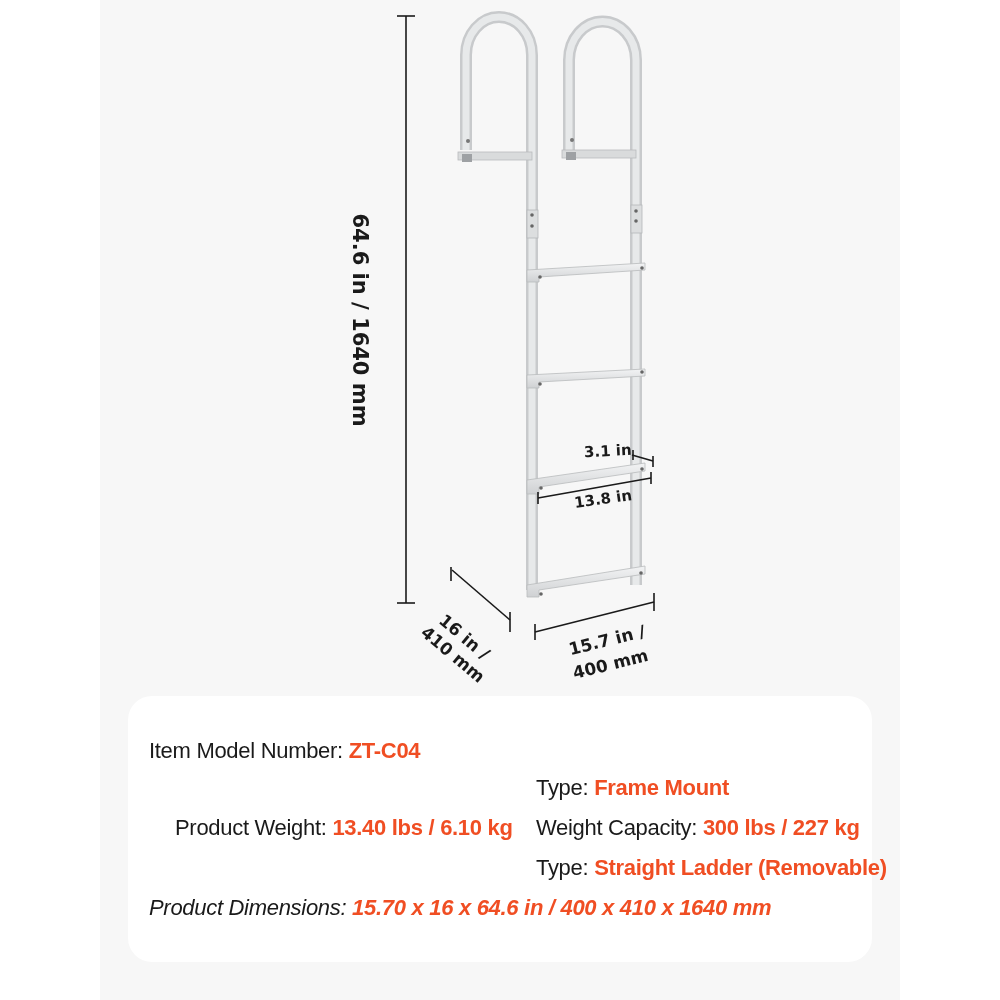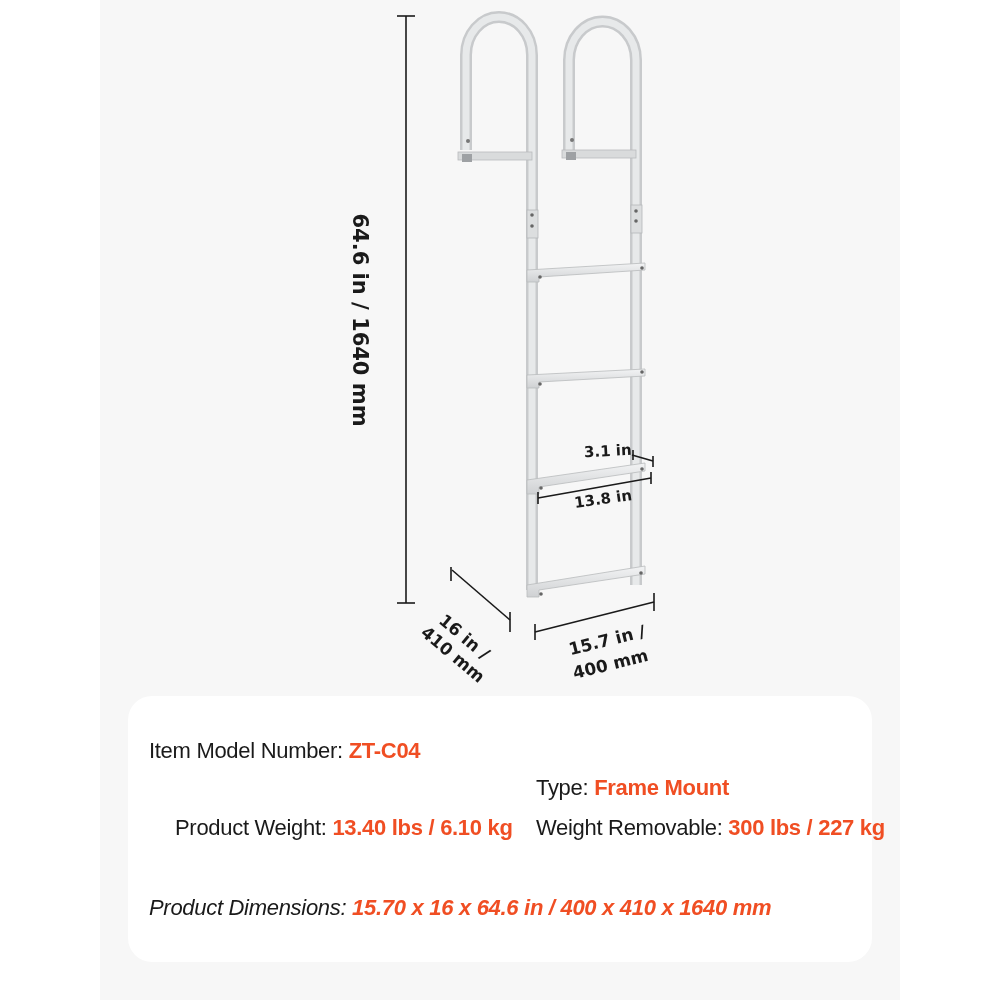--- a/index.html
+++ b/index.html
@@ -99,18 +99,21 @@
   <div class="spec" style="left:21px;top:42px;">
     <span>Item Model Number: </span><span class="val">ZT-C04</span>
   </div>
   <div class="spec" style="left:408px;top:79px;">
     <span>Type: </span><span class="val">Frame Mount</span>
   </div>
   <div class="spec" style="left:23px;top:119px;margin-left:24px;">
     <span>Product Weight: </span><span class="val">13.40 lbs / 6.10 kg</span>
   </div>
   <div class="spec" style="left:408px;top:119px;">
-    <span>Weight Removable: </span><span class="val">300 lbs / 227 kg</span>
+    <span>Weight Capacity: </span><span class="val">300 lbs / 227 kg</span>
+  </div>
+  <div class="spec" style="left:408px;top:159px;">
+    <span>Type: </span><span class="val">Straight Ladder (Removable)</span>
   </div>
   <div class="spec" style="left:21px;top:199px;font-style:italic;">
     <span>Product Dimensions: </span><span class="val">15.70 x 16 x 64.6 in / 400 x 410 x 1640 mm</span>
   </div>
 </div>
 
 </body></html>

